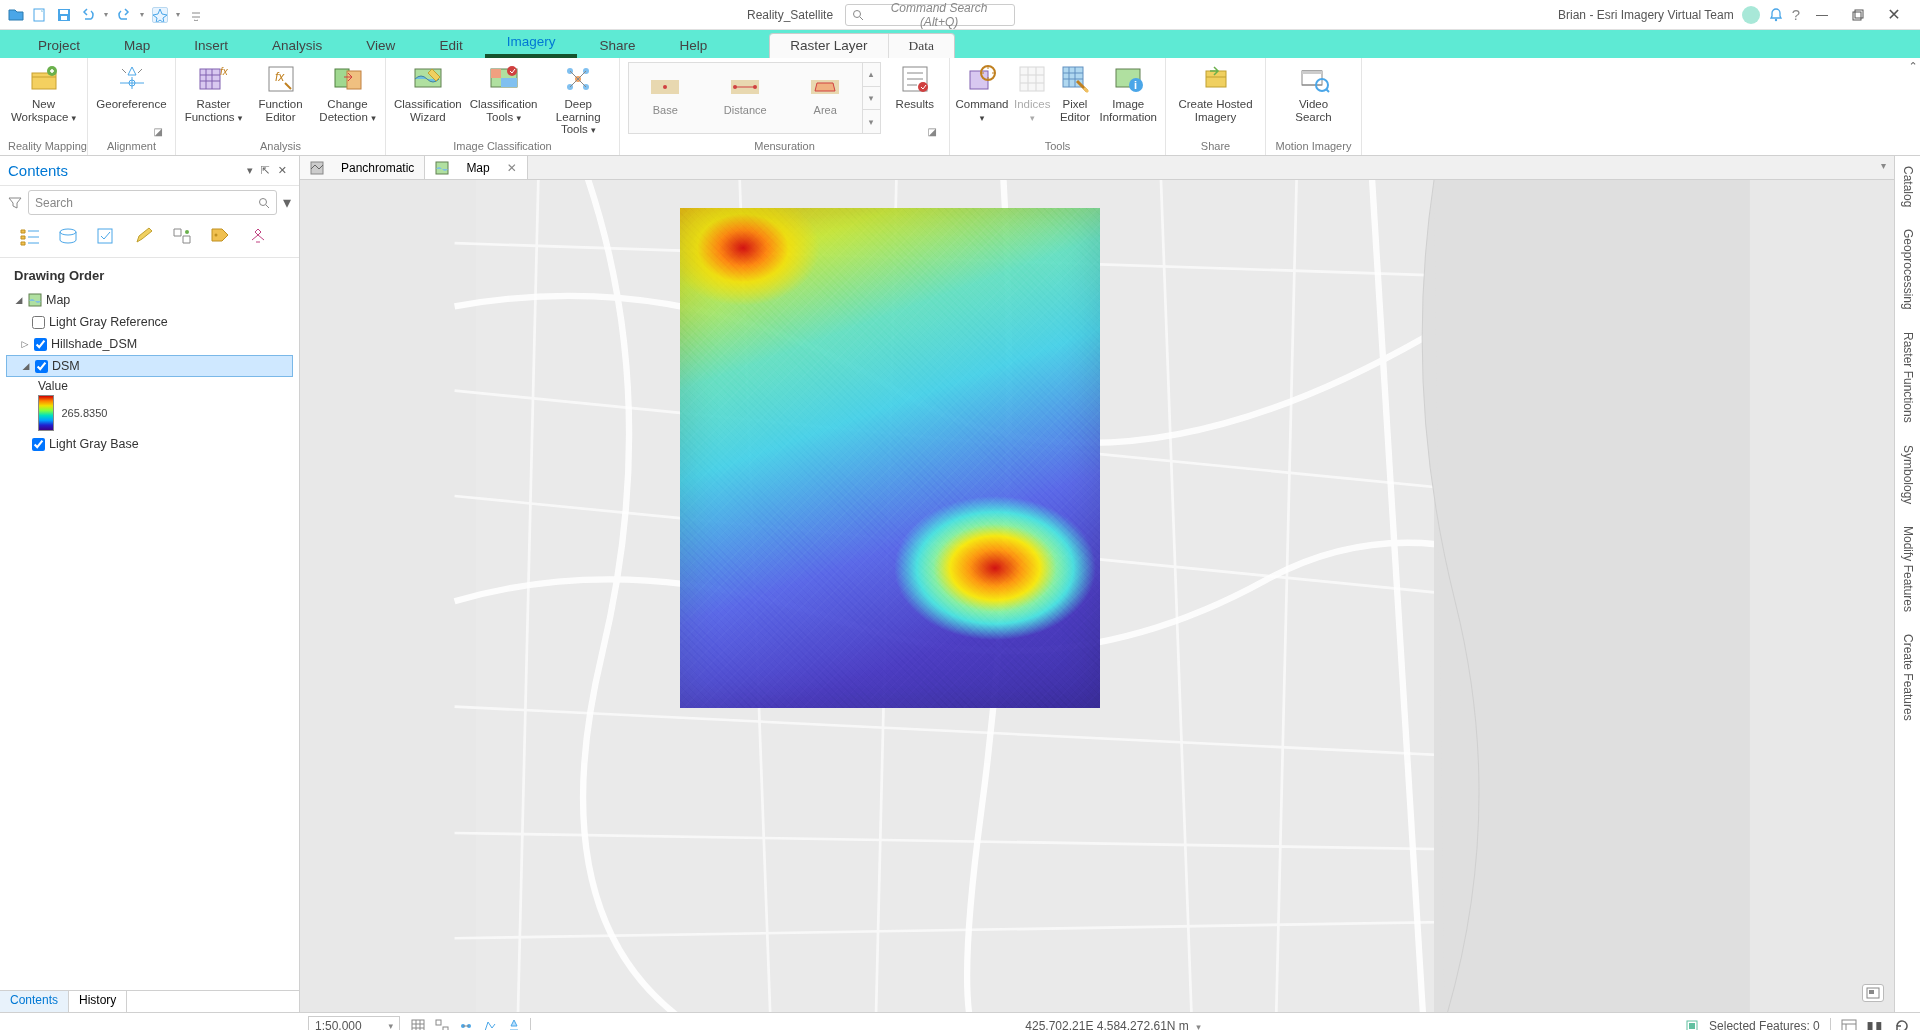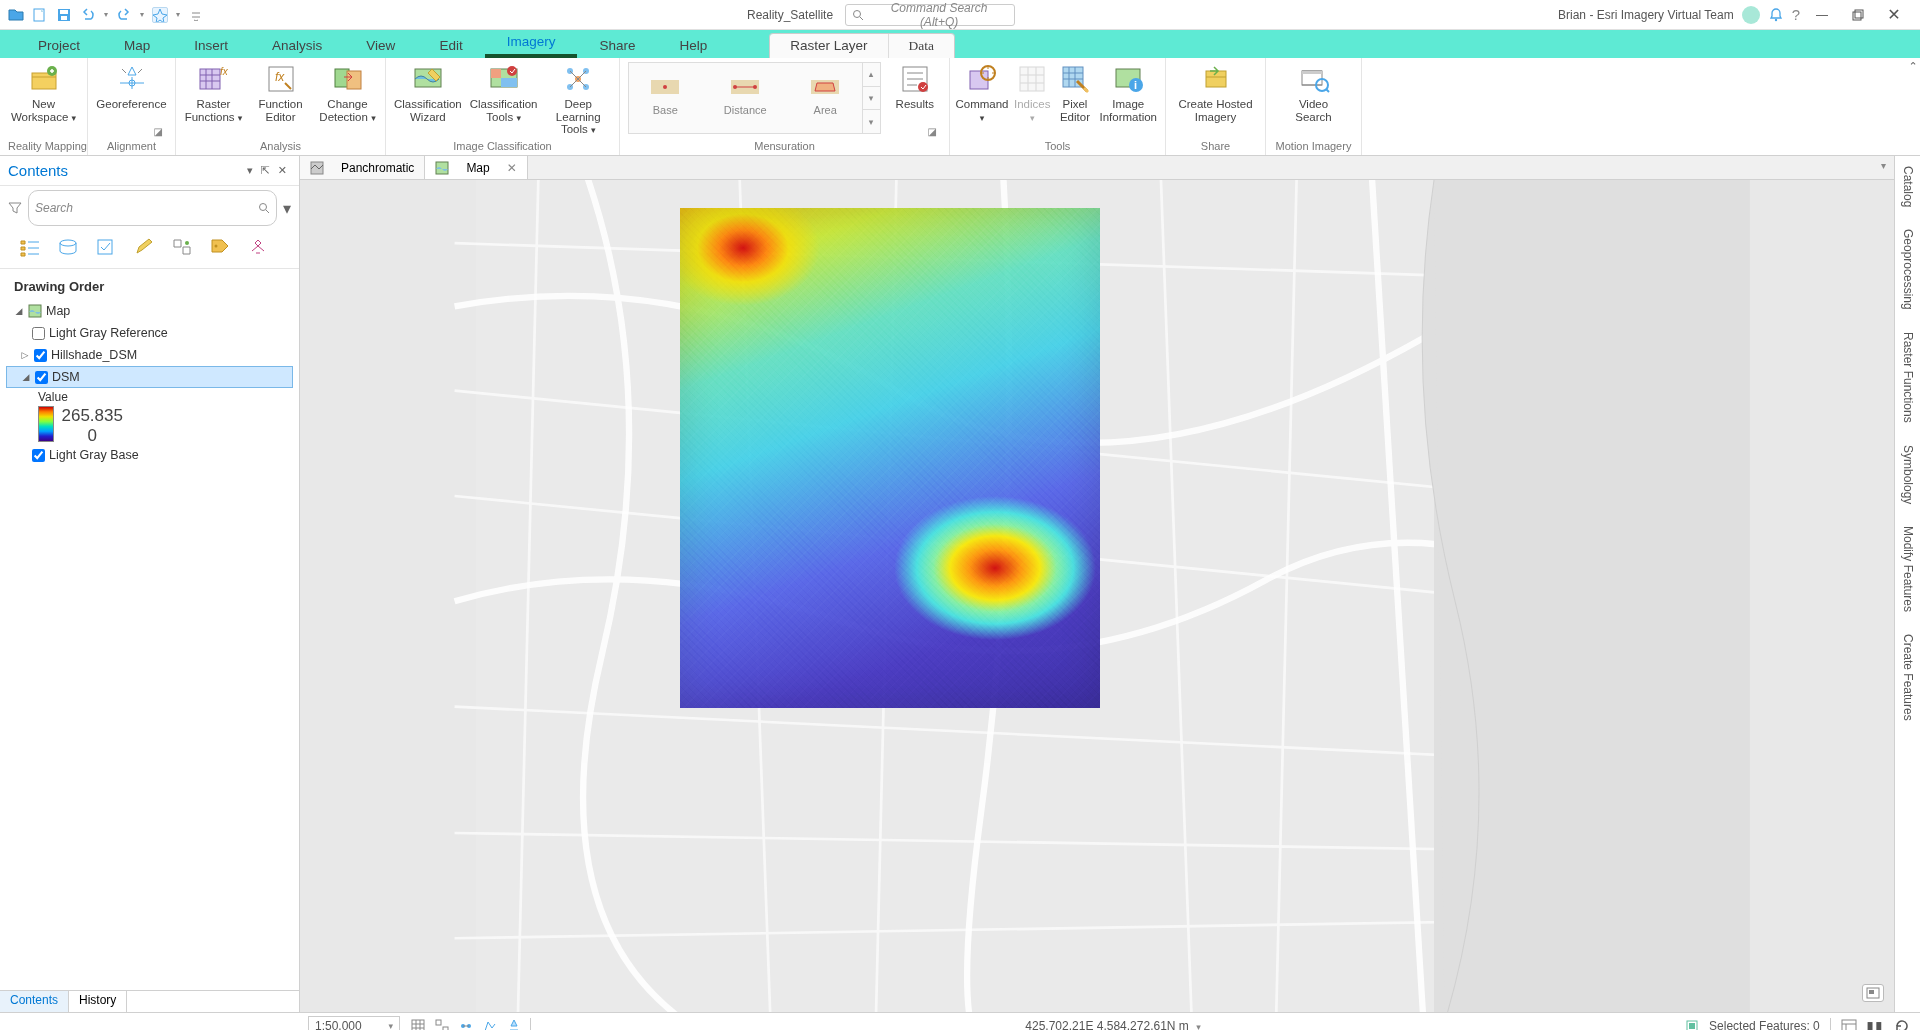--- a/index.html
+++ b/index.html
@@ -46,34 +46,34 @@
 
 .main { height: 856px; display: flex; }
 
 
 .contents-pane { width: 300px; background: #fff; border-right: 1px solid #d0d0d0; display: flex; flex-direction: column; }
 .pane-header { height: 30px; display: flex; align-items: center; padding: 0 8px; border-bottom: 1px solid #e5e5e5; }
 .pane-title { font-size: 15px; color: #0078d4; flex: 1; }
 .pane-ctrl { font-size: 11px; color: #666; padding: 0 4px; cursor: default; }
 .search-row { display: flex; align-items: center; padding: 4px 8px; gap: 6px; }
 .filter-ic { width: 14px; height: 14px; }
-.search-box { flex: 1; height: 36px; border: 1px solid #ccc; border-radius: 10px; display: flex; align-items: center; padding: 0 6px; color: #888; font-style: italic; font-size: 12px; }
+.search-box { flex: 1; height: 25px; border: 1px solid #ccc; border-radius: 3px; display: flex; align-items: center; padding: 0 6px; color: #888; font-size: 12px; }
 .search-ctrls { display: flex; gap: 2px; color: #666; }
 .toc-tabs { display: flex; gap: 14px; padding: 6px 18px 10px; border-bottom: 1px solid #e5e5e5; }
 .toc-tab { width: 24px; height: 22px; display: flex; align-items: center; justify-content: center; }
 .toc-body { flex: 1; padding: 6px 6px; font-size: 12.5px; color: #333; overflow: auto; }
 .toc-heading { font-weight: 600; font-size: 13px; padding: 4px 8px 6px; }
 .toc-row { display: flex; align-items: center; gap: 4px; padding: 2px 4px 2px 8px; height: 22px; }
 .toc-row.selected { background: #cfe8ff; border: 1px solid #7ab8e8; }
 .toc-arrow { width: 10px; font-size: 9px; color: #666; display: inline-block; text-align: center; }
 .toc-layer-ic { width: 14px; height: 14px; display: inline-flex; align-items: center; justify-content: center; }
 .cb { width: 13px; height: 13px; }
 .value-block { padding: 2px 0 2px 32px; }
 .colorramp { width: 16px; height: 36px; background: linear-gradient(to top, #3b0088, #2020d0, #00a0ff, #00e0c0, #80ff40, #f0e000, #ff8000, #d00000); border: 1px solid #888; display: inline-block; vertical-align: middle; }
-.ramp-labels { display: inline-flex; flex-direction: column; justify-content: space-between; height: 36px; vertical-align: middle; font-size: 17px; color: #444; padding-left: 4px; align-items: center; }
+.ramp-labels { display: inline-flex; flex-direction: row; justify-content: space-between; height: 36px; vertical-align: middle; font-size: 11px; color: #444; padding-left: 4px; align-items: center; }
 
 .pane-footer { height: 22px; border-top: 1px solid #d0d0d0; display: flex; font-size: 12px; }
 .pf-tab { padding: 2px 10px; border-right: 1px solid #d0d0d0; }
 .pf-tab.active { background: #e8f2fb; color: #0078d4; }
 
 
 .map-area { flex: 1; display: flex; flex-direction: column; position: relative; background: #fafafa; }
 .map-tabs { height: 24px; background: #f0f0f0; display: flex; border-bottom: 1px solid #d0d0d0; }
 .map-tab { display: flex; align-items: center; gap: 17px; padding: 0 10px; font-size: 12px; border-right: 1px solid #d0d0d0; background: #f8f8f8; }
 .map-tab.active { background: #fff; }

